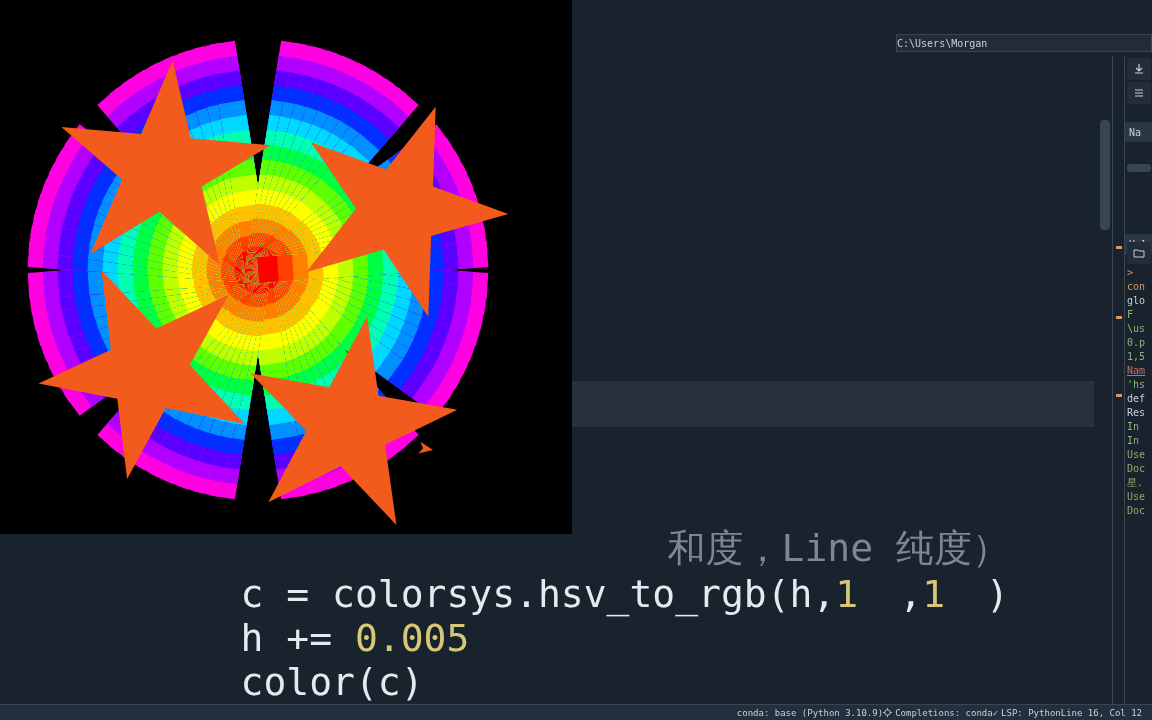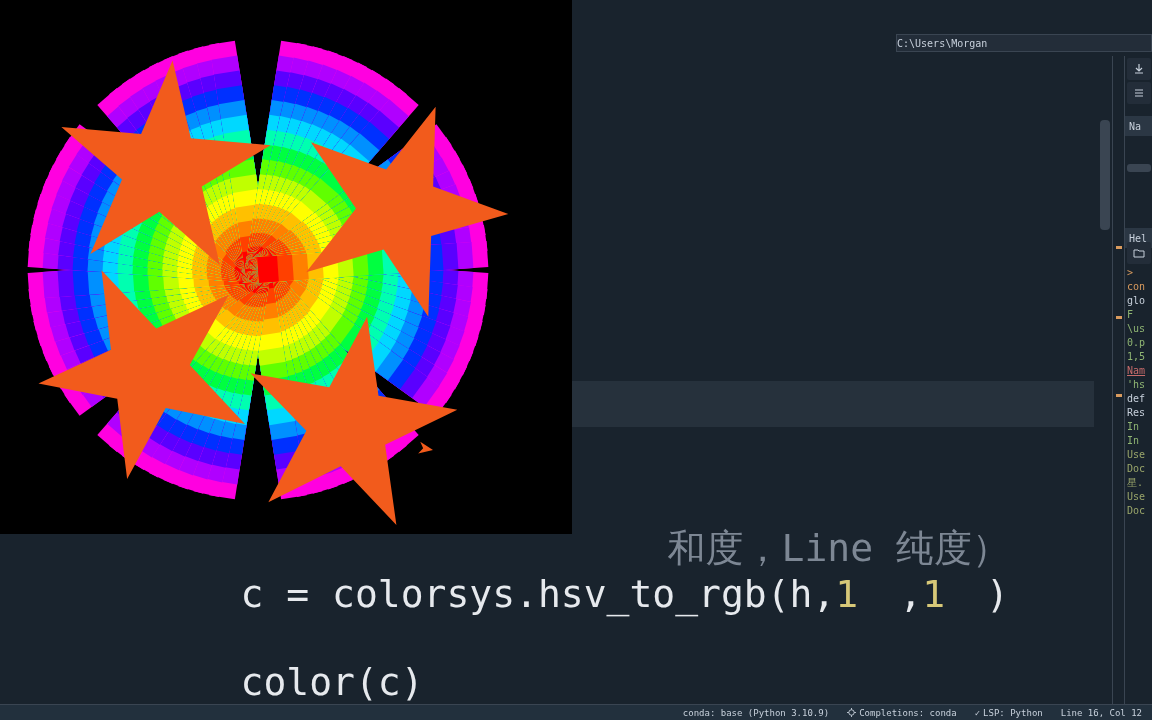--- a/index.html
+++ b/index.html
@@ -53,21 +53,21 @@
     border-left: 1px solid #3a4552;
     font-size: 10px;
     color: #c7d0db;
     overflow: hidden;
   }
   .ico-btn {
     width: 24px; height: 22px; margin: 2px;
     display: flex; align-items: center; justify-content: center;
     background: #232d39; border-radius: 2px;
   }
-  .nm-header { height: 20px; background: #2b3744; display:flex; align-items:center; padding-left:4px; margin-top:12px;}
+  .nm-header { height: 20px; background: #2b3744; display:flex; align-items:center; padding-left:4px; margin-top:18px;}
   .rp-line { padding-left: 2px; line-height: 14px; white-space: nowrap; }
   .rp-orange { color: #d99b5e; }
   .rp-green  { color: #8fb573; }
   .rp-olive  { color: #9aa66a; }
   .rp-red    { color: #c76b6b; text-decoration: underline; }
 
   .mini-scroll {
     position: absolute; top: 56px; right: 28px; width: 12px; bottom: 0;
     background: #19232d; border-left: 1px solid #3a4552;
   }
@@ -77,21 +77,20 @@
     position: absolute; top: 60px; right: 42px; width: 10px; height: 400px;
     background: transparent;
   }
   .big-scroll-thumb { position:absolute; top:60px; width:10px; height:110px; background:#3a4552; border-radius:4px; }
 
   
   .status-bar {
     position: absolute; bottom: 0; left: 0; right: 0; height: 16px;
     background: #22303d;
     display: flex; align-items: center; justify-content: flex-end;
-    gap: 18px;
     padding: 0 10px;
     font-size: 9px;
     color: #c7d0db;
     border-top: 1px solid #3a4552;
     z-index: 20;
   }
   .sb-item { display:flex; align-items:center; gap:3px; }
   .sb-check::before { content:"✓"; color:#c7d0db; }
 </style>
 </head>
@@ -102,20 +101,23 @@
 </div>
 
 <div class="editor-pane">
   <div class="editor-highlight-band"></div>
 
   <div class="code-line" style="top:423px; left:576px;">
     <span class="tok-cjk">和度，Line 纯度）</span>
   </div>
   <div class="code-line" style="top:472px;">
     <span class="tok-var">c = colorsys.hsv_to_rgb(h,</span><span class="tok-num">1</span><span class="tok-var">,</span><span class="tok-num">1</span><span class="tok-var">)</span>
+  </div>
+  <div class="code-line" style="top:516px;">
+    <span class="tok-var">h += </span><span class="tok-num">0.005</span>
   </div>
   <div class="code-line" style="top:560px;">
     <span class="tok-var">color(c)</span>
   </div>
   <div class="code-line" style="top:604px;">
     <span class="tok-var">fillcolor()</span>
   </div>
 </div>
 
 <div class="mini-scroll">

